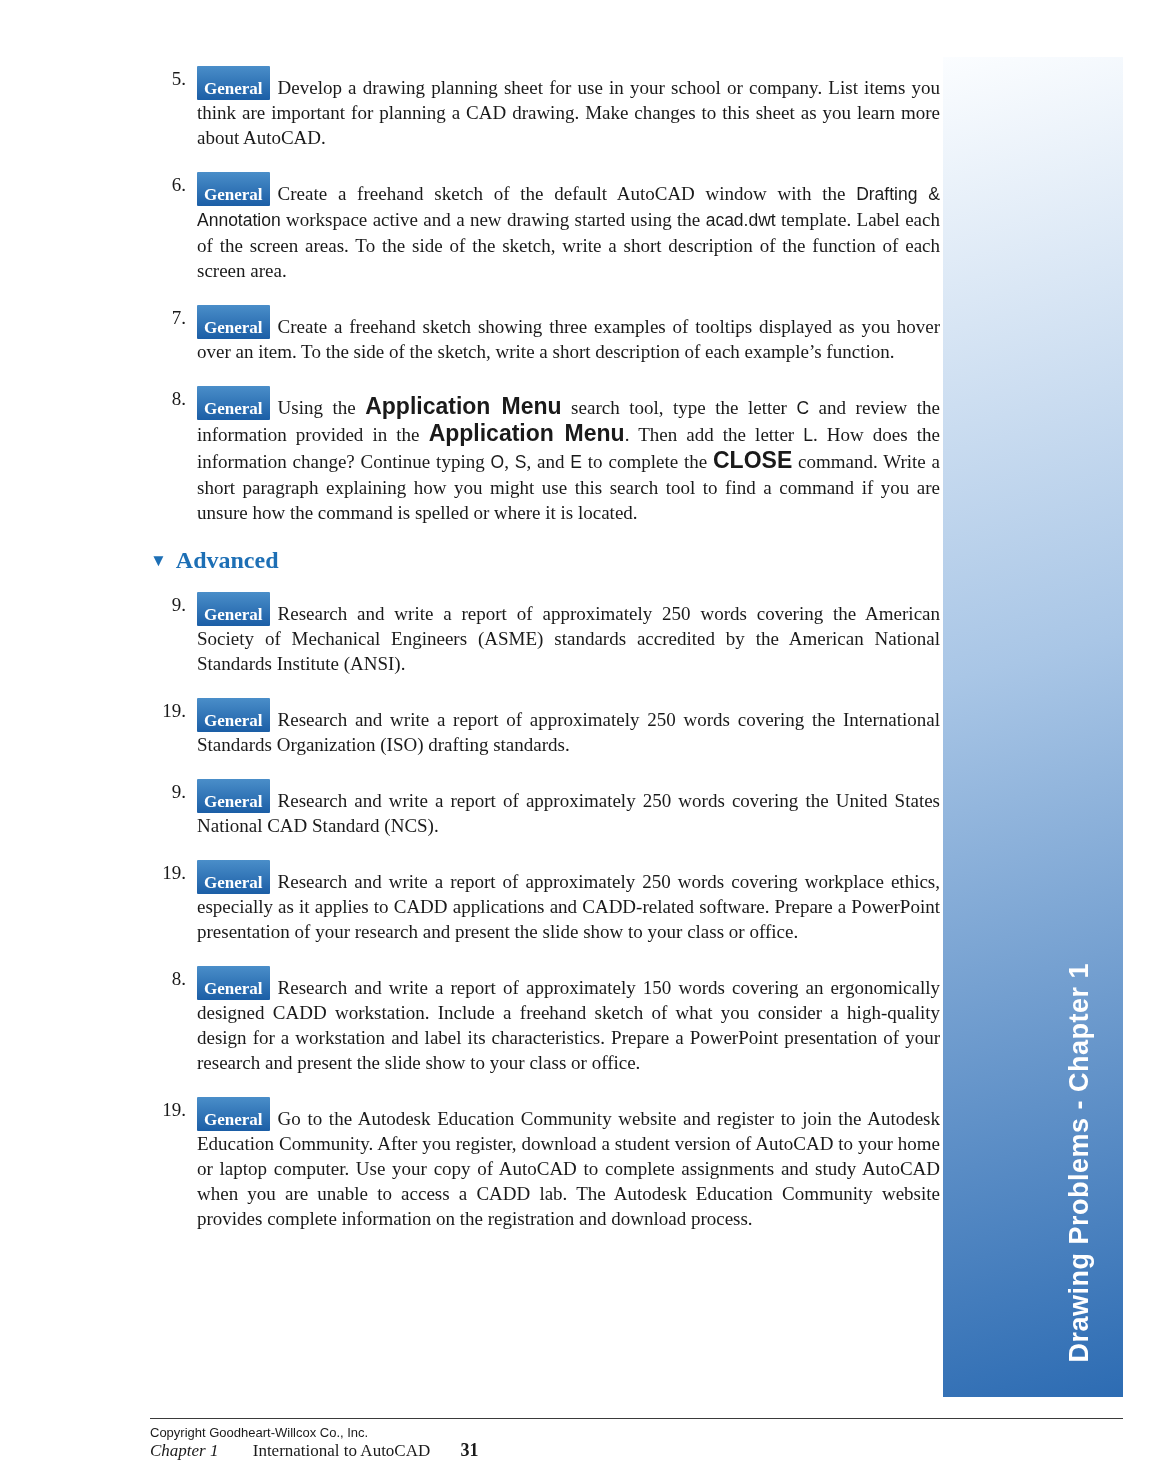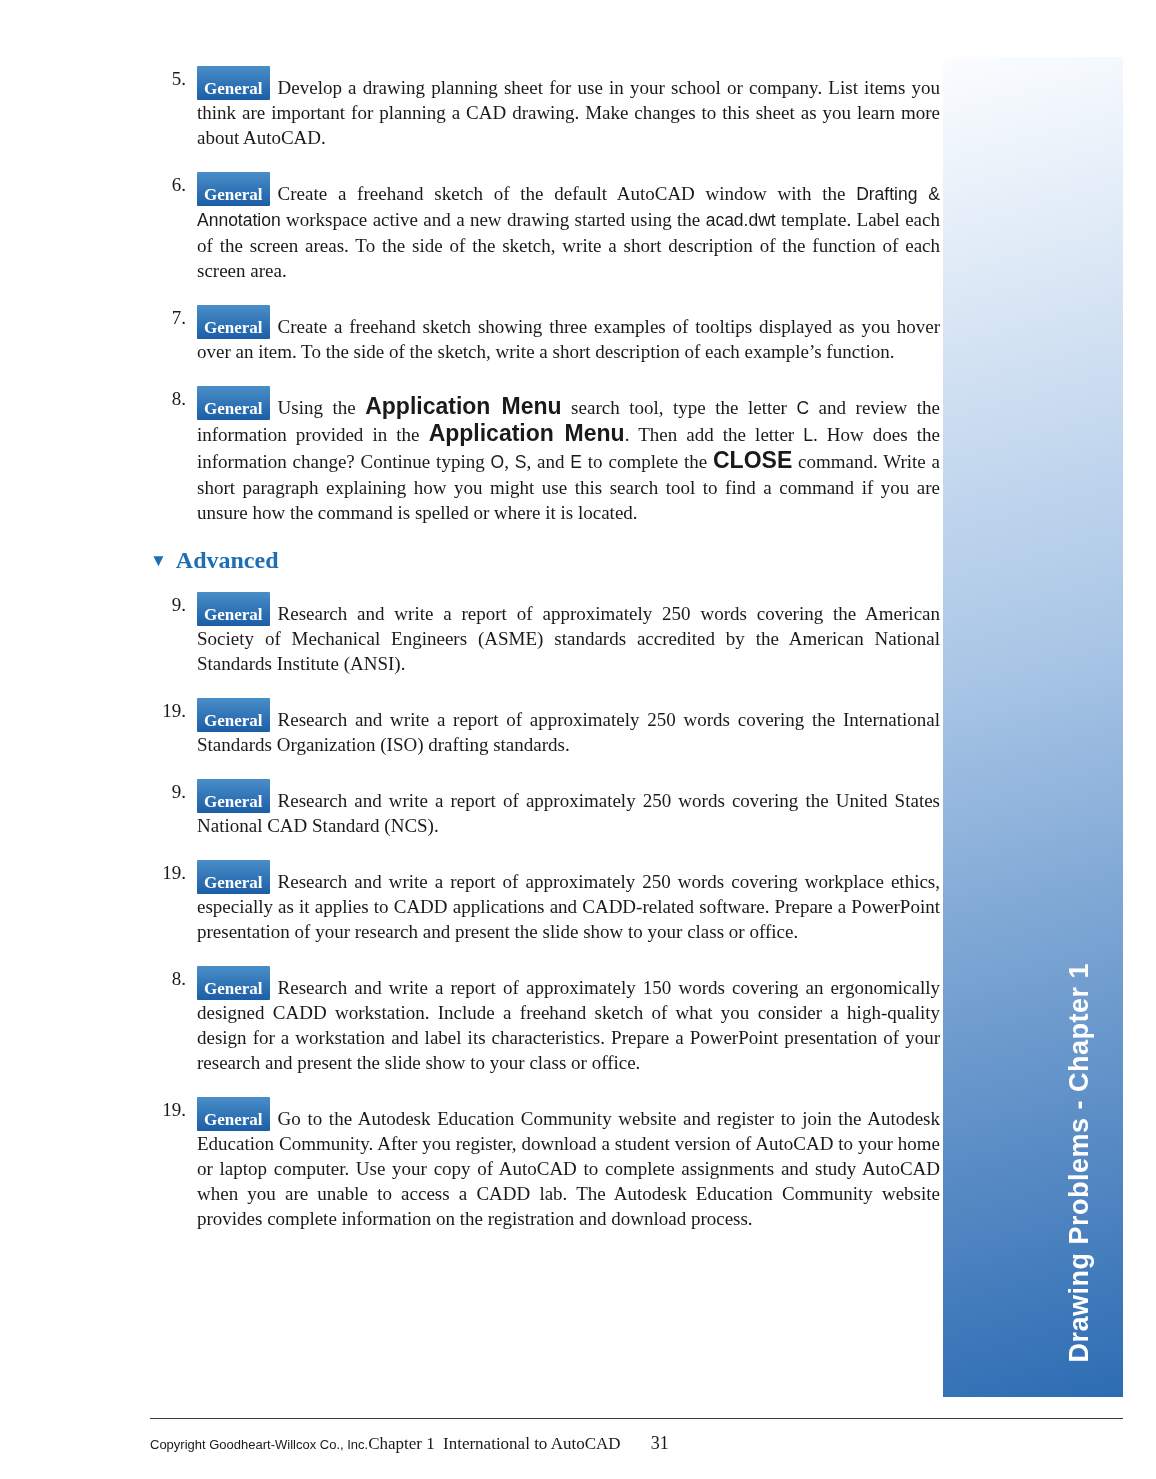--- a/index.html
+++ b/index.html
@@ -77,38 +77,39 @@
     font-size: 27px;
     letter-spacing: 0.5px;
     white-space: nowrap;
   }
   .footer {
     position: absolute;
     left: 150px;
     width: 973px;
     top: 1418px;
     border-top: 1.5px solid #3a3a3a;
-    padding-top: 14px;
+    padding-top: 6px;
     display: flex;
     justify-content: flex-start;
     align-items: baseline;
+    flex-direction: column;
   }
   .footer-left {
     font-family: "Liberation Sans", sans-serif;
     font-size: 13px;
     color: #1a1a1a;
   }
   .footer-right {
     font-size: 17px;
     color: #1a1a1a;
     padding-right: 60px;
   }
-  .footer-chapter { margin-right: 4px; }
+  .footer-chapter { font-style: italic; margin-right: 30px; }
   .footer-section { margin-right: 26px; }
-  .footer-page { font-weight: normal; font-size: 18px; }
+  .footer-page { font-weight: bold; font-size: 18px; }
 </style>
 </head>
 <body>
 
 <div class="content">
   <div id="problems-top">
       <div class="problem">
     <div class="num">5.</div>
     <div class="pbody"><span class="badge">General</span><span>Develop a drawing planning sheet for use in your school or company. List items you think are important for planning a CAD drawing. Make changes to this sheet as you learn more about AutoCAD.</span></div>
   </div>

